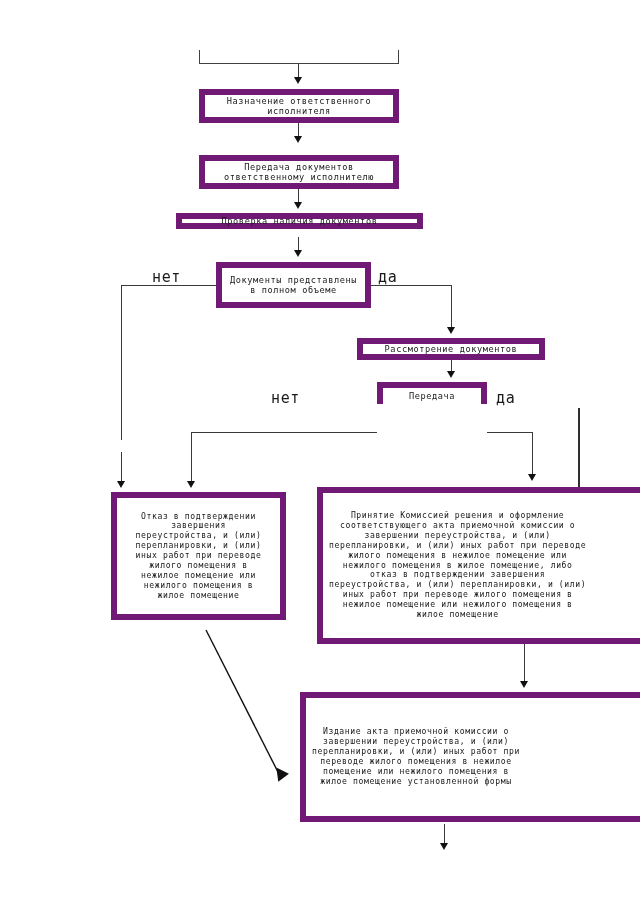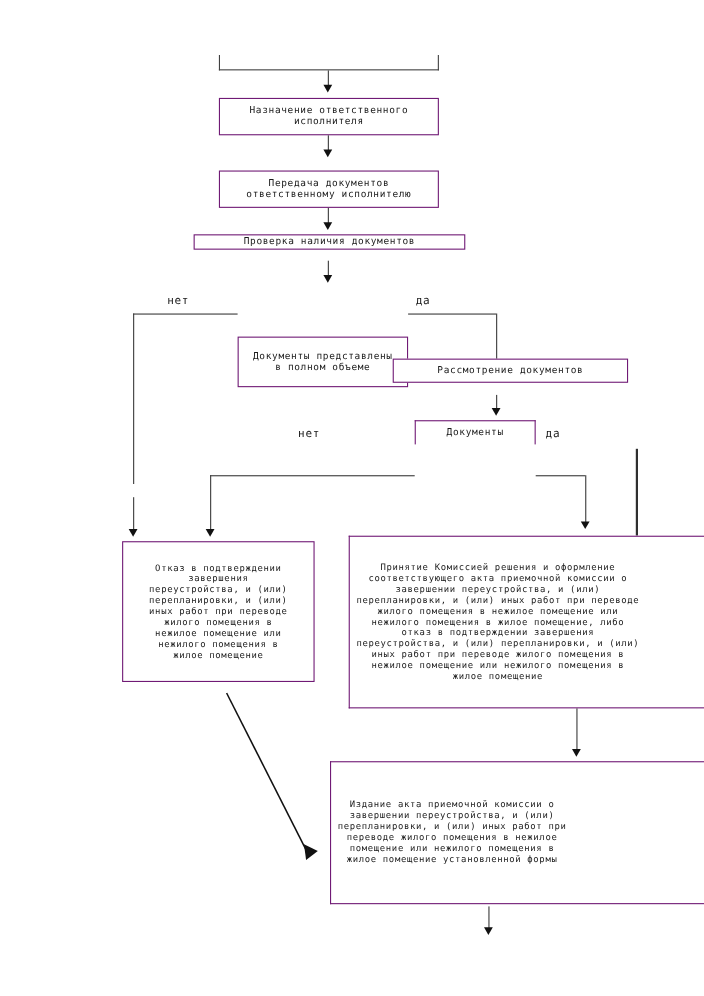--- a/index.html
+++ b/index.html
@@ -14,21 +14,21 @@
     position: relative;
     width: 640px;
     height: 905px;
     background: #ffffff;
     overflow: hidden;
   }
   
   .node {
     position: absolute;
     box-sizing: border-box;
-    border: 1px solid #701a75;
+    border: 6px solid #701a75;
     background: #ffffff;
     color: #1a1a1a;
     display: flex;
     align-items: center;
     justify-content: center;
     text-align: center;
     letter-spacing: 0.6px;
     line-height: 1.22;
     white-space: pre-line;
     padding: 2px 4px;
@@ -63,21 +63,21 @@
   .arrowhead {
     position: absolute;
     width: 0;
     height: 0;
     border-left: 4.5px solid transparent;
     border-right: 4.5px solid transparent;
     border-top: 7px solid #111111;
   }
   .label {
     position: absolute;
-    font-size: 10px;
+    font-size: 15px;
     color: #1a1a1a;
     letter-spacing: 0.6px;
     white-space: nowrap;
   }
   .bracket {
     position: absolute;
     border-left: 1px solid #404040;
     border-right: 1px solid #404040;
     border-bottom: 1px solid #404040;
     box-sizing: border-box;
@@ -117,42 +117,42 @@
 ответственному исполнителю</div>
 
   <div class="vline" style="left:298px; top:189px; height:15px;"></div>
   <div class="arrowhead" style="left:294px; top:202px;"></div>
 
   <div class="node fs9" style="left:176px; top:213px; width:247px; height:14px;">Проверка наличия документов</div>
 
   <div class="vline" style="left:298px; top:237px; height:15px;"></div>
   <div class="arrowhead" style="left:294px; top:250px;"></div>
 
-  <div class="node fs9" style="left:216px; top:262px; width:155px; height:46px;margin-top:44px;">Документы представлены
+  <div class="node fs9" style="left:216px; top:262px; width:155px; height:46px;">Документы представлены
 в полном объеме</div>
 
   <div class="label" style="left:152px; top:268px;">нет</div>
 
   <div class="label" style="left:378px; top:268px;">да</div>
 
   <div class="hline" style="left:121px; top:285px; width:95px;"></div>
   <div class="vline" style="left:121px; top:285px; height:155px;"></div>
   <div class="vline" style="left:121px; top:452px; height:32px;"></div>
   <div class="arrowhead" style="left:117px; top:481px;"></div>
 
   <div class="hline" style="left:371px; top:285px; width:80px;"></div>
   <div class="vline" style="left:451px; top:285px; height:45px;"></div>
   <div class="arrowhead" style="left:447px; top:327px;"></div>
 
-  <div class="node fs9" style="left:357px; top:326px; width:214px; height:22px;">Рассмотрение документов</div>
+  <div class="node fs9" style="left:357px; top:338px; width:188px; height:22px;">Рассмотрение документов</div>
 
   <div class="vline" style="left:451px; top:359px; height:15px;"></div>
   <div class="arrowhead" style="left:447px; top:371px;"></div>
 
-  <div class="node fs9" style="left:377px; top:382px; width:110px; height:22px; border-bottom:none;">Документы</div>
+  <div class="node fs9" style="left:377px; top:382px; width:110px; height:22px; border-bottom:none;">Передача</div>
 
   <div class="label" style="left:271px; top:389px;">нет</div>
 
   <div class="label" style="left:496px; top:389px;">да</div>
 
   <div class="hline" style="left:191px; top:432px; width:186px;"></div>
   <div class="vline" style="left:191px; top:432px; height:52px;"></div>
   <div class="arrowhead" style="left:187px; top:481px;"></div>
 
   <div class="hline" style="left:487px; top:432px; width:45px;"></div>

